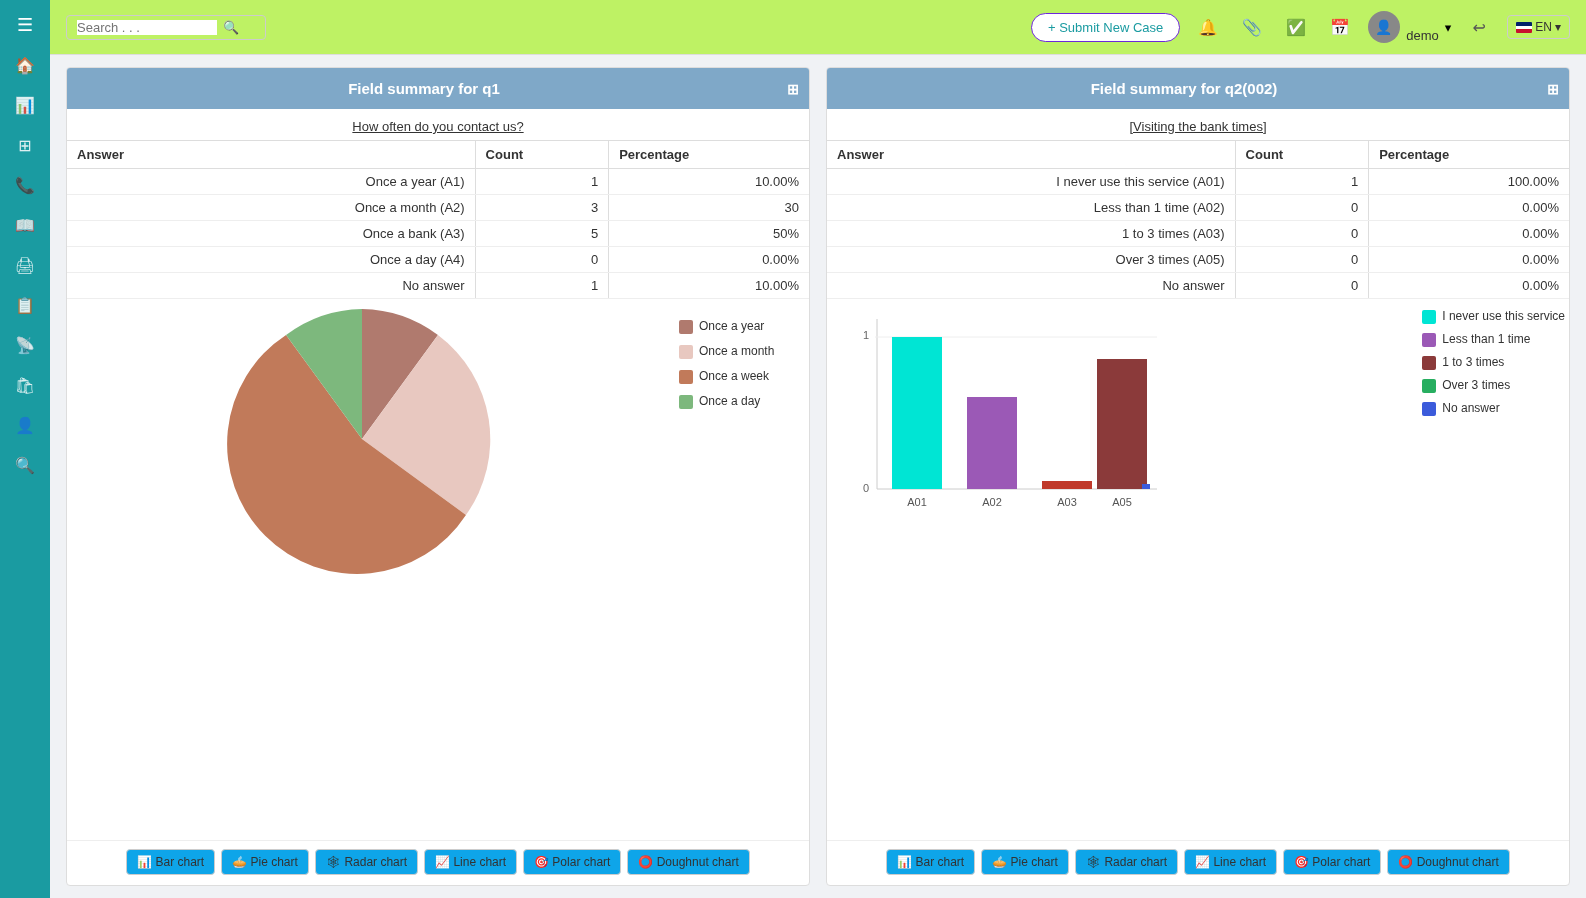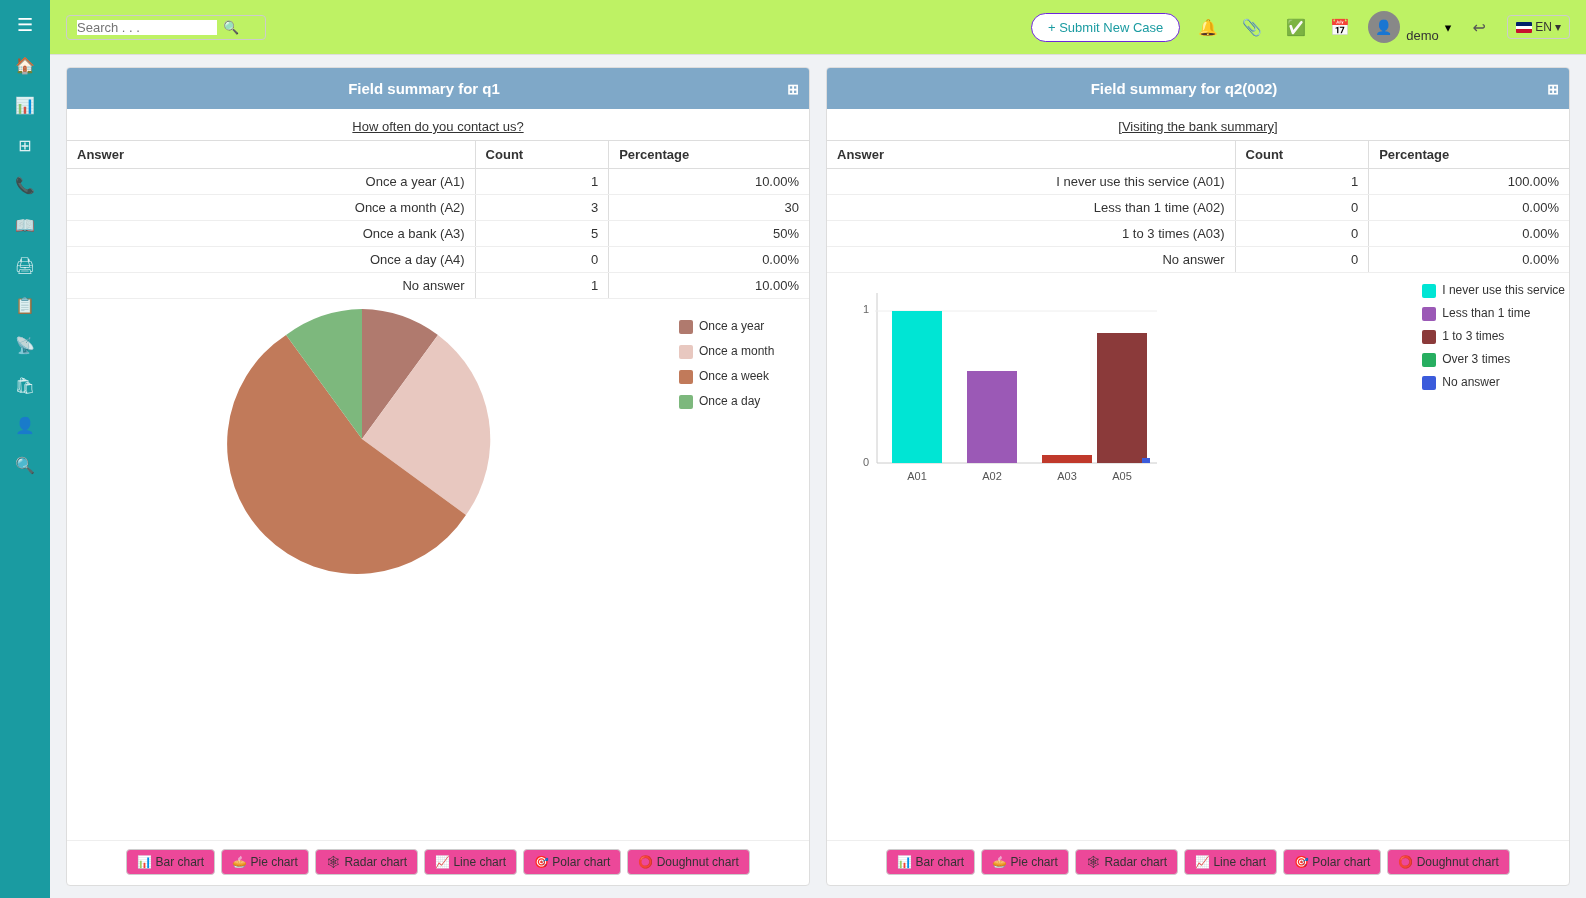--- a/index.html
+++ b/index.html
@@ -49,21 +49,21 @@
 
     
     .chart-area { padding: 10px; display: flex; align-items: flex-start; gap: 32px; flex: 1; }
     .pie-container { flex: 1; display: flex; align-items: center; justify-content: center; }
     .legend { display: flex; flex-direction: column; gap: 10px; padding-top: 10px; min-width: 120px; }
     .legend-item { display: flex; align-items: flex-start; gap: 6px; font-size: 12px; color: #333; }
     .legend-swatch { width: 14px; height: 14px; border-radius: 2px; flex-shrink: 0; margin-top: 1px; }
 
     
     .chart-buttons { padding: 8px 10px 10px; display: flex; flex-wrap: wrap; gap: 6px; justify-content: center; border-top: 1px solid #eee; }
-    .chart-btn { border: 1px solid #ccc; background: #ec4899; border-radius: 4px; padding: 5px 10px; font-size: 12px; color: #333; cursor: pointer; display: flex; align-items: center; gap: 4px; white-space: nowrap; }
+    .chart-btn { border: 1px solid #ccc; background: #0ea5e9; border-radius: 4px; padding: 5px 10px; font-size: 12px; color: #333; cursor: pointer; display: flex; align-items: center; gap: 4px; white-space: nowrap; }
 
     
     .bar-chart-area { flex: 1; padding: 10px; position: relative; }
     .bar-legend { display: flex; flex-direction: column; gap: 8px; padding: 10px 4px; min-width: 140px; }
     .bar-chart-container { display: flex; align-items: flex-start; flex: 1; }
 
     
     svg.pie-chart { overflow: visible; }
   </style>
 </head>
@@ -197,21 +197,21 @@
           <button class="chart-btn">⭕ Doughnut chart</button>
         </div>
     </div>
 
     <div class="field-card">
       <div class="card-header">
         <span>Field summary for q2(002)</span>
         <span class="card-header-icon">⊞</span>
       </div>
       <div class="card-subtitle">
-        <div>[Visiting the bank summary]</div>
+        <div>[Visiting the bank times]</div>
       </div>
       <table class="data-table">
         <thead>
           <tr>
             <th class="col-answer">Answer</th>
             <th class="col-count">Count</th>
             <th class="col-pct">Percentage</th>
           </tr>
         </thead>
         <tbody id="card2-tbody">
@@ -224,20 +224,25 @@
               <td class="right">Less than 1 time (A02)</td>
     <td class="right">0</td>
     <td class="right">0.00%</td>
             </tr>
             <tr>
               <td class="right">1 to 3 times (A03)</td>
     <td class="right">0</td>
     <td class="right">0.00%</td>
             </tr>
             <tr>
+              <td class="right">Over 3 times (A05)</td>
+    <td class="right">0</td>
+    <td class="right">0.00%</td>
+            </tr>
+            <tr>
               <td class="right">No answer</td>
     <td class="right">0</td>
     <td class="right">0.00%</td>
             </tr>
           </tbody>
       </table>
 
       <div class="bar-chart-container">
         <div class="bar-chart-area">
           <svg width="340" height="220" viewBox="0 0 340 220">

